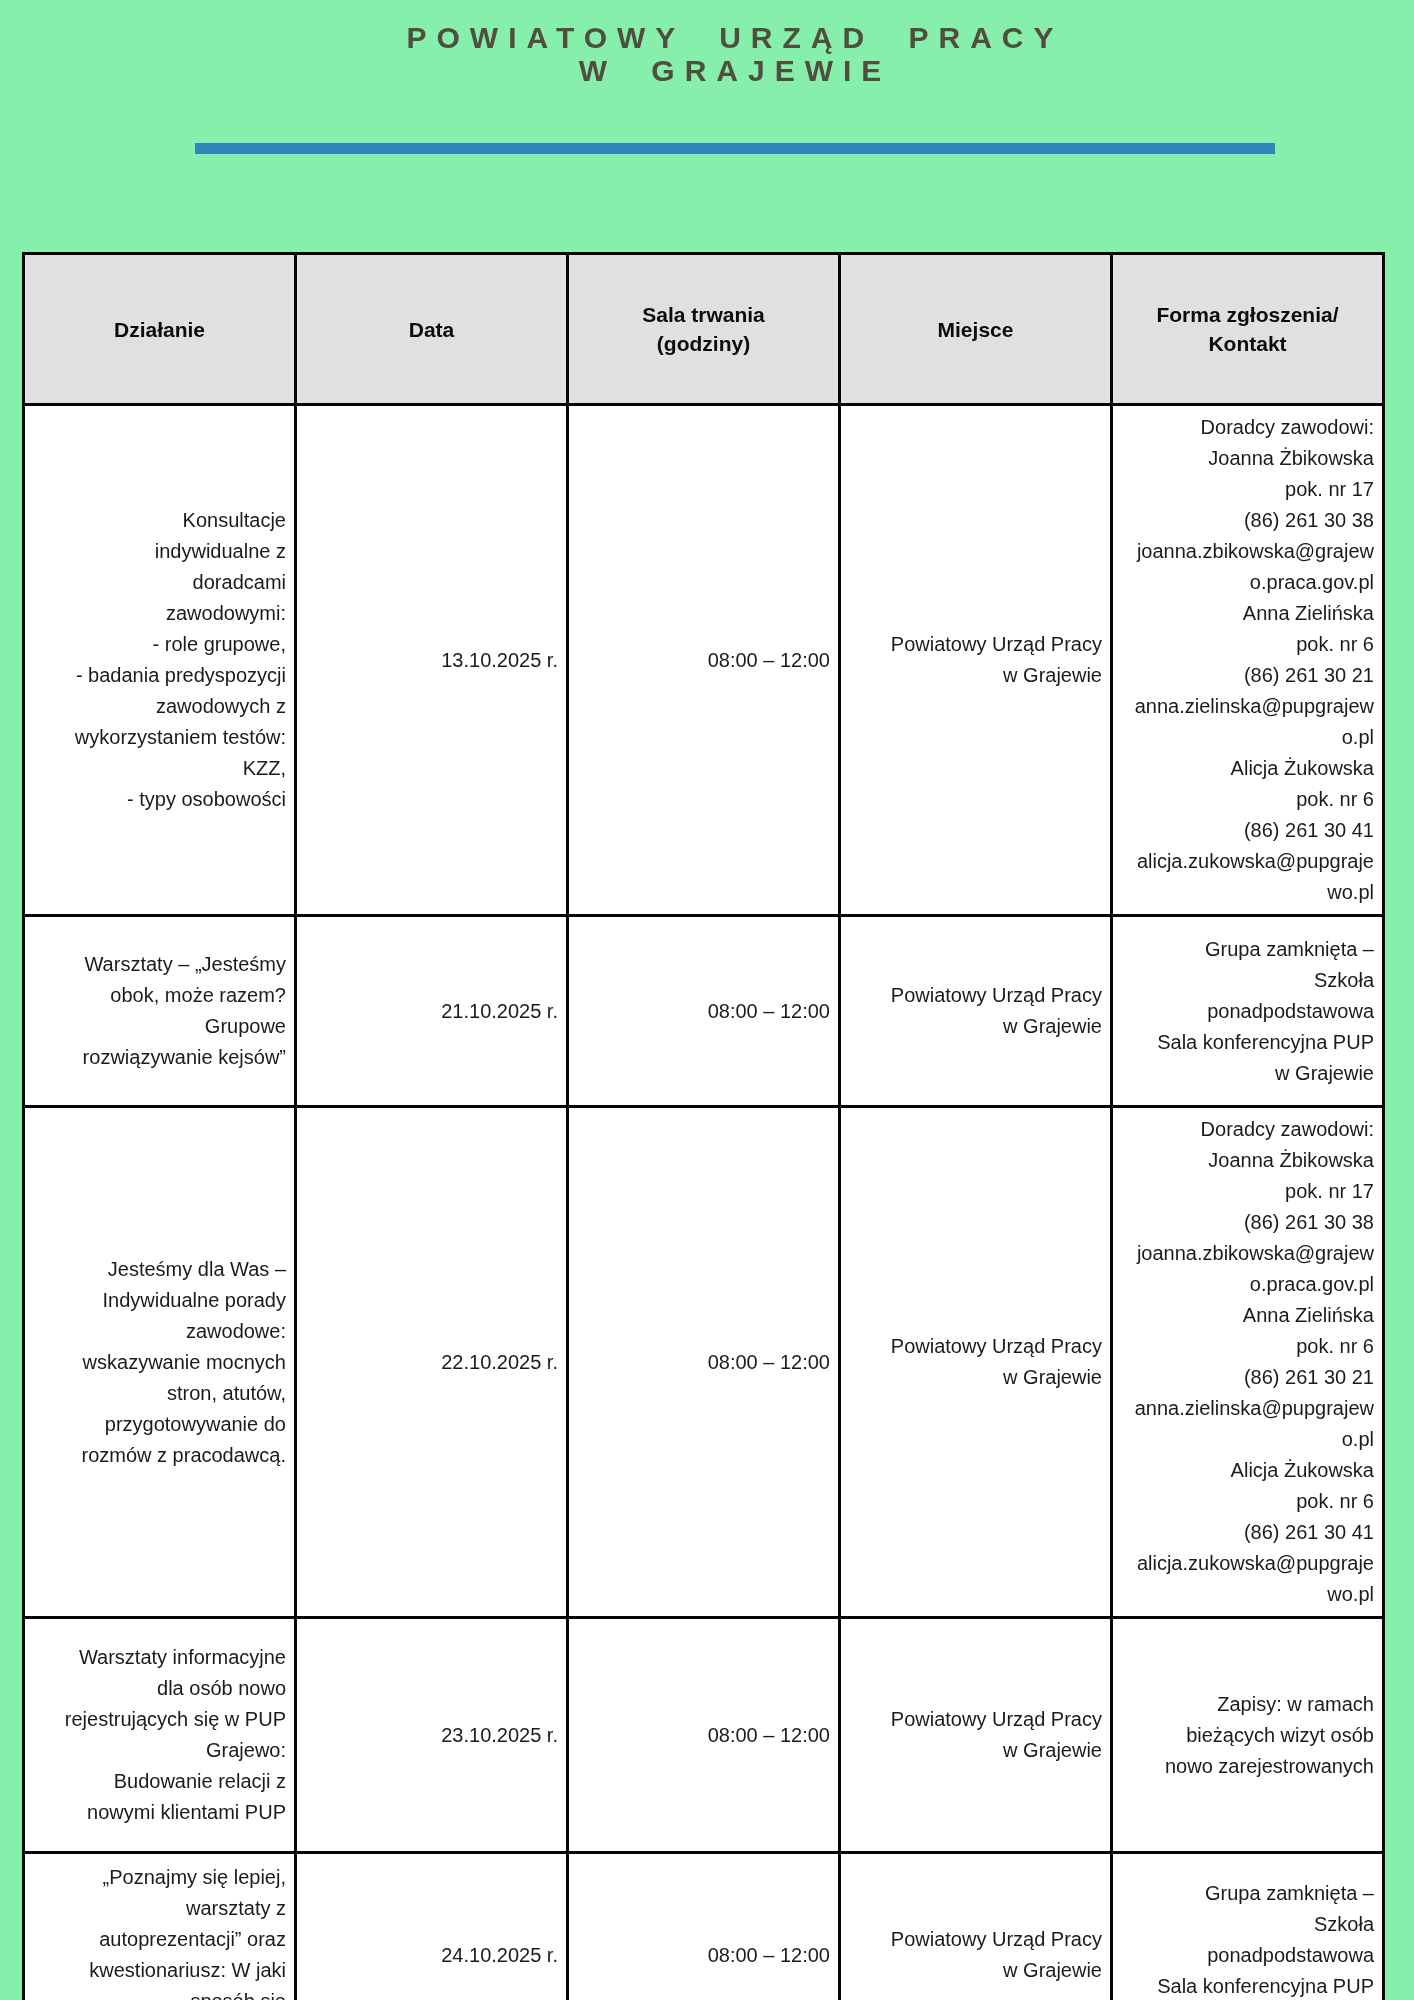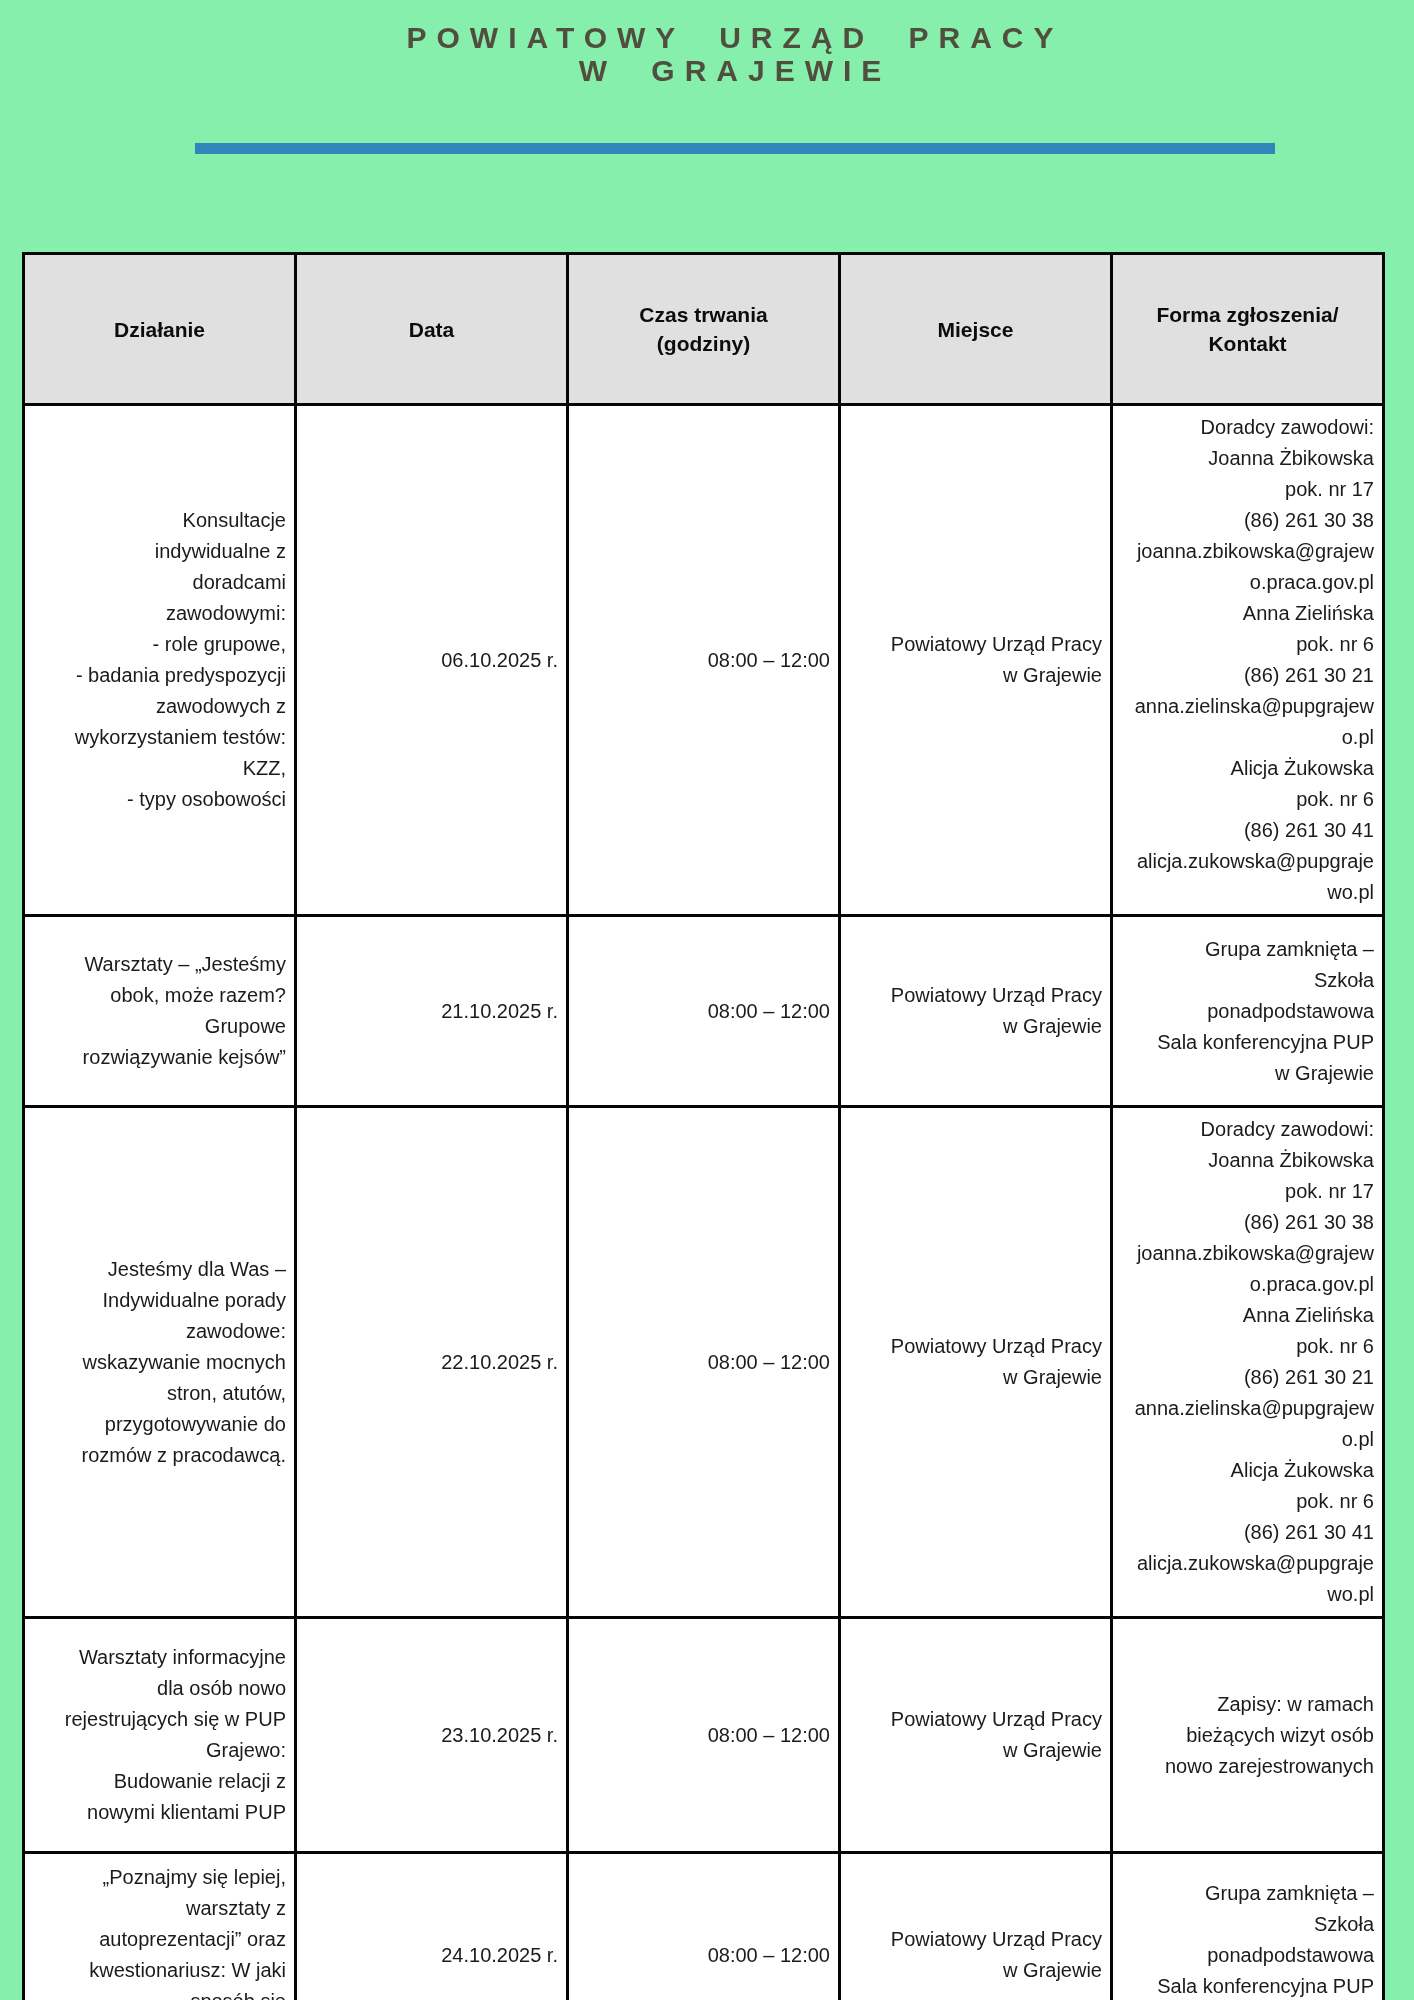--- a/index.html
+++ b/index.html
@@ -91,40 +91,40 @@
           <col>
           <col>
           <col>
           <col>
           <col>
         </colgroup>
       <thead>
         <tr>
           <th>Działanie</th>
           <th>Data</th>
-          <th>Czas trwania
+          <th>Sala trwania
 (godziny)</th>
           <th>Miejsce</th>
           <th>Forma zgłoszenia/
 Kontakt</th>
         </tr>
       </thead>
       <tbody>
         <tr class="row-1">
           <td>Konsultacje
 indywidualne z
 doradcami
 zawodowymi:
 - role grupowe,
 - badania predyspozycji
 zawodowych z
 wykorzystaniem testów:
 KZZ,
  - typy osobowości</td>
-          <td>06.10.2025 r.</td>
+          <td>13.10.2025 r.</td>
           <td>08:00 – 12:00</td>
           <td>Powiatowy Urząd Pracy
  w Grajewie</td>
           <td class="contact-small">Doradcy zawodowi:
 Joanna Żbikowska
 pok. nr 17
 (86) 261 30 38
 joanna.zbikowska@grajew
 o.praca.gov.pl
 Anna Zielińska

